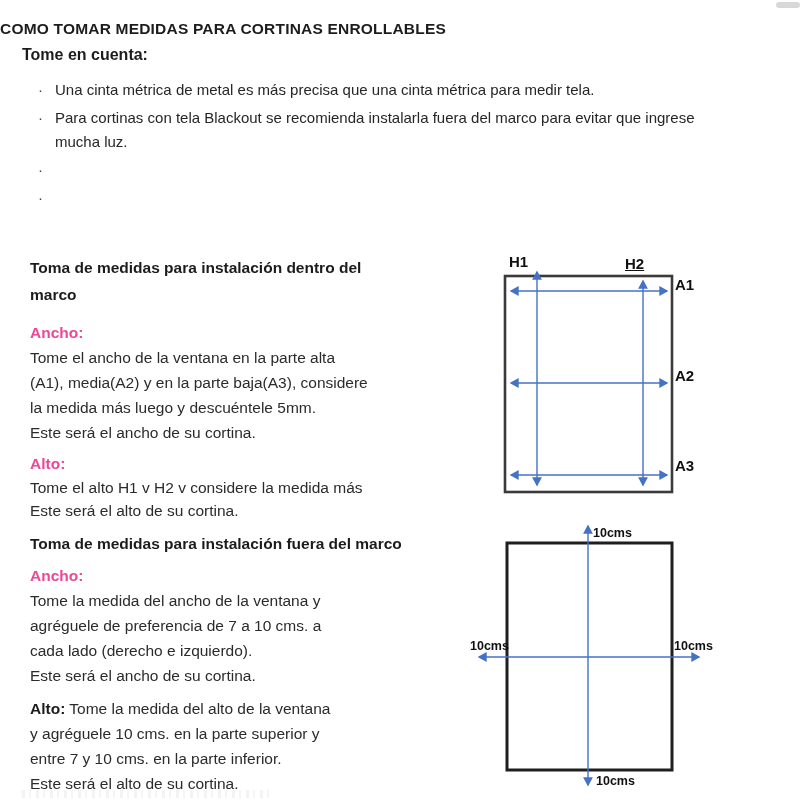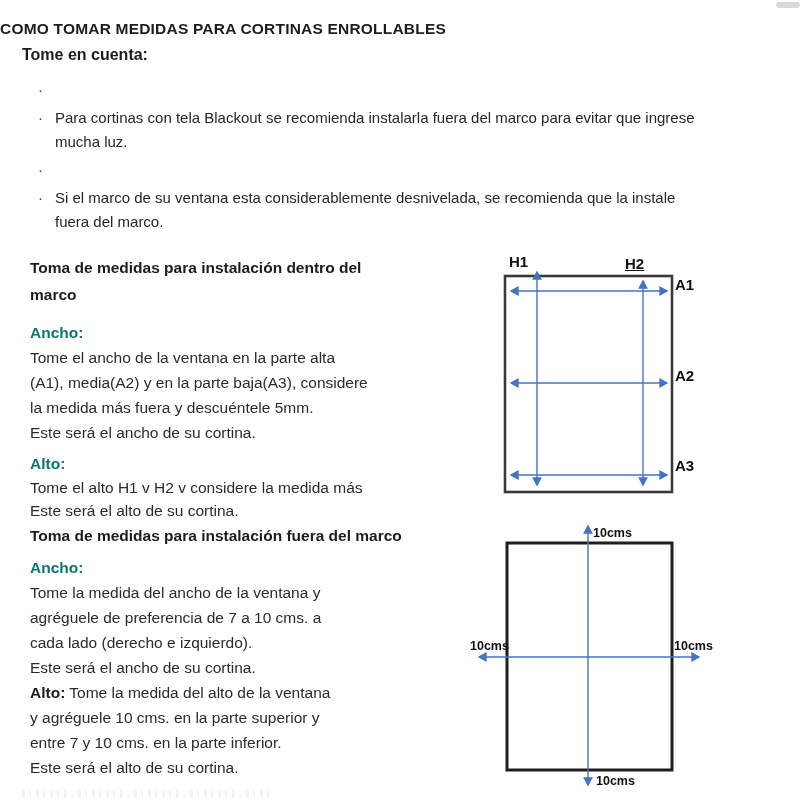--- a/index.html
+++ b/index.html
@@ -21,23 +21,23 @@
   }
   .bullet-list{position:absolute;top:78px;left:38px;width:745px;}
   .bullet-item{display:flex;margin-bottom:4px;}
   .bullet-marker{
     width:17px;flex:0 0 17px;font-size:15px;line-height:24px;color:#444;
   }
   .bullet-text{font-size:15px;line-height:24px;color:#262626;}
   
   .left-col{position:absolute;top:254px;left:30px;width:445px;}
   .sec-heading{font-size:15.5px;font-weight:bold;line-height:27px;color:#1c1c1c;}
-  .sub-label{font-size:15.5px;font-weight:bold;line-height:25px;color:#0f766e;}
+  .sub-label{font-size:15.5px;font-weight:bold;line-height:25px;color:#ec4899;}
   .body-lines{font-size:15.5px;line-height:25px;color:#2b2b2b;}
-  .mt12{margin-top:12px;} .mt6{margin-top:6px;} .mt8{}
+  .mt12{margin-top:12px;} .mt6{margin-top:6px;} .mt8{margin-top:8px;}
   .tight{line-height:23px;}
   .inline-label{font-weight:bold;color:#1c1c1c;}
   
   .diagram{position:absolute;}
   .diagram svg{position:absolute;top:0;left:0;}
   .diag-label{
     position:absolute;font-weight:bold;color:#111;font-size:15px;line-height:18px;
   }
   .diag-label.small{font-size:12.5px;line-height:14px;}
   #diagram-inside{top:250px;left:460px;width:260px;height:250px;}
@@ -58,44 +58,43 @@
 
 <div class="doc-title">COMO TOMAR MEDIDAS PARA CORTINAS ENROLLABLES</div>
 
 <div class="scrollbar-thumb"></div>
 
 <div class="intro-heading">Tome en cuenta:</div>
 
 <div class="bullet-list">
   <div class="bullet-item">
     <span class="bullet-marker">·</span>
+    <span class="bullet-text pre">Una cinta métrica de metal es más precisa que una cinta métrica para medir tela.</span>
   </div>
   <div class="bullet-item">
     <span class="bullet-marker">·</span>
     <span class="bullet-text pre">Para cortinas con tela Blackout se recomienda instalarla fuera del marco para evitar que ingrese
 mucha luz.</span>
   </div>
   <div class="bullet-item">
     <span class="bullet-marker">·</span>
   </div>
   <div class="bullet-item">
     <span class="bullet-marker">·</span>
-    <span class="bullet-text pre">Si el marco de su ventana esta considerablemente desnivelada, se recomienda que la instale
-fuera del marco.</span>
   </div>
 </div>
 
 <div class="left-col">
   <div class="sec-heading pre">Toma de medidas para instalación dentro del
 marco</div>
 
   <div class="sub-label mt12">Ancho:</div>
   <div class="body-lines pre">Tome el ancho de la ventana en la parte alta
 (A1), media(A2) y en la parte baja(A3), considere
-la medida más fuera y descuéntele 5mm.
+la medida más luego y descuéntele 5mm.
 Este será el ancho de su cortina.</div>
 
   <div class="sub-label mt6">Alto:</div>
   <div class="body-lines pre tight">Tome el alto H1 v H2 v considere la medida más
 Este será el alto de su cortina.</div>
 
   <div class="sec-heading mt8">Toma de medidas para instalación fuera del marco</div>
 
   <div class="sub-label mt6">Ancho:</div>
   <div class="body-lines pre">Tome la medida del ancho de la ventana y

